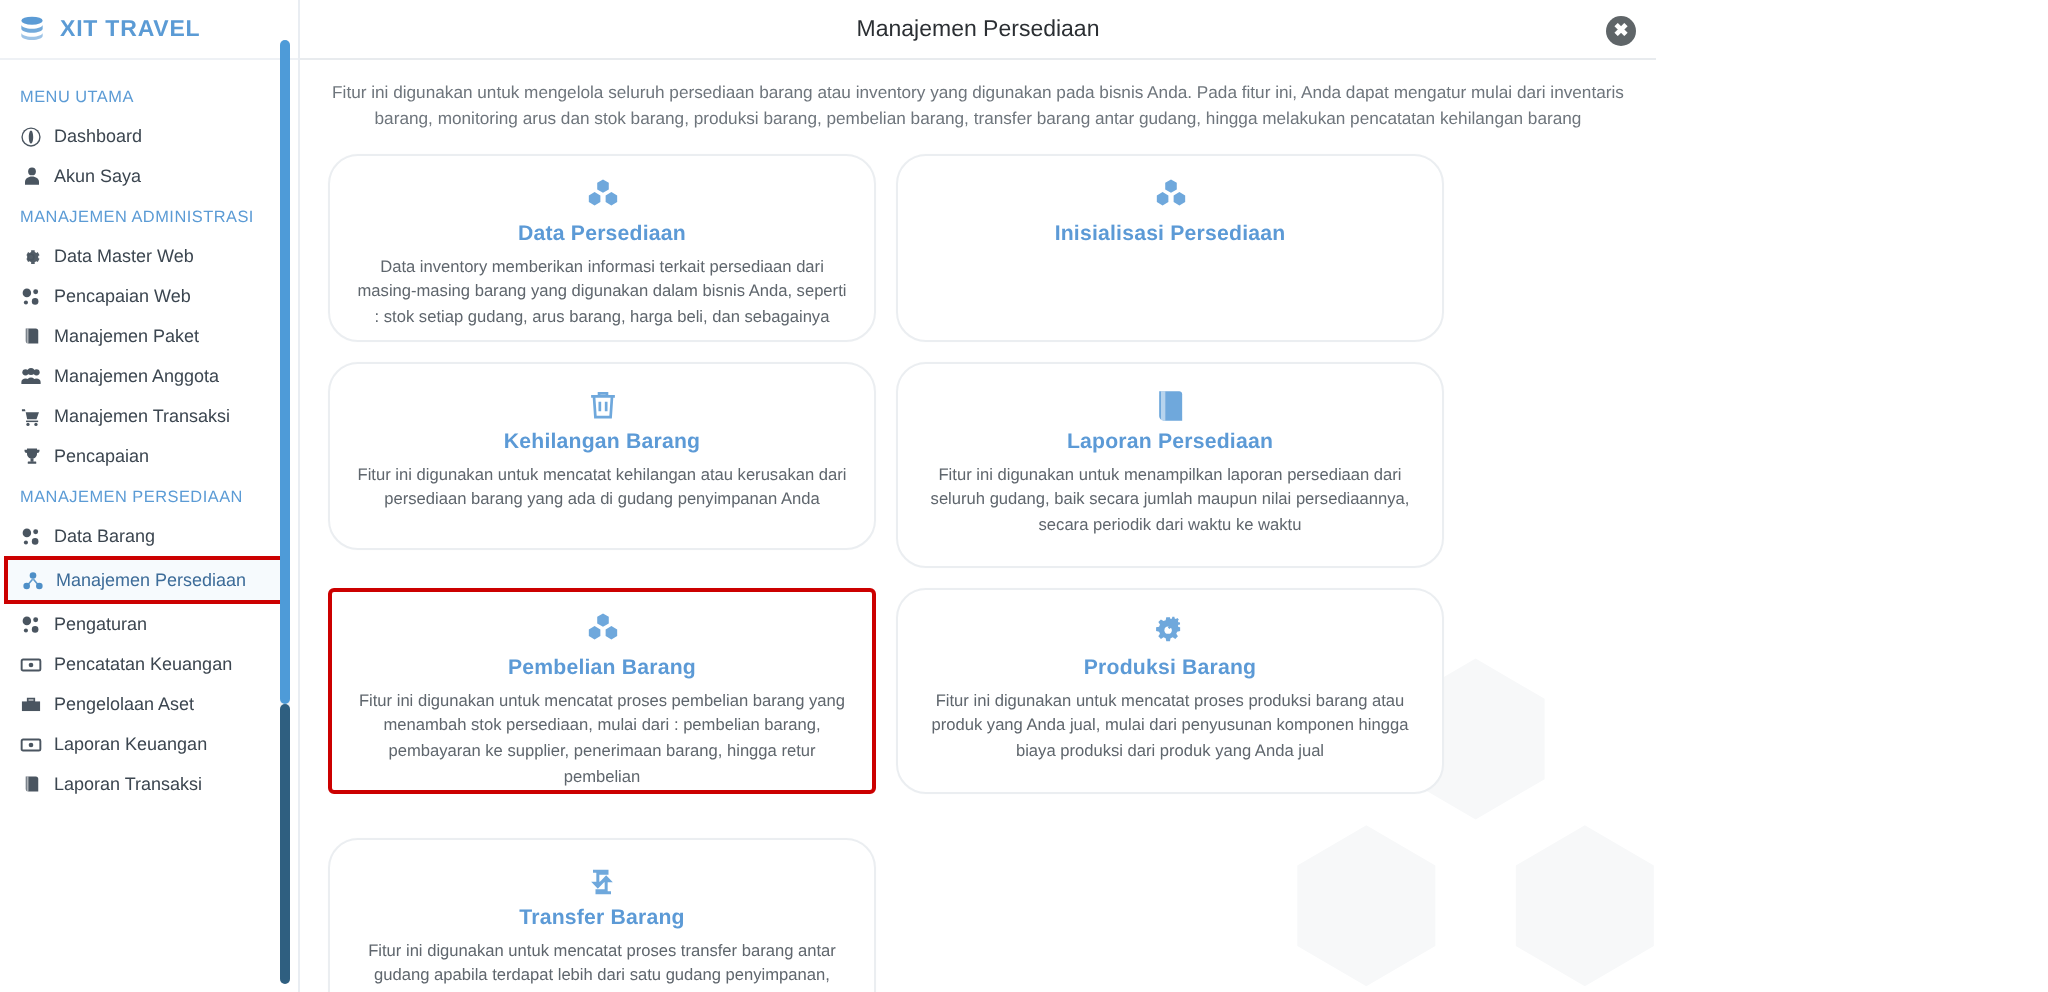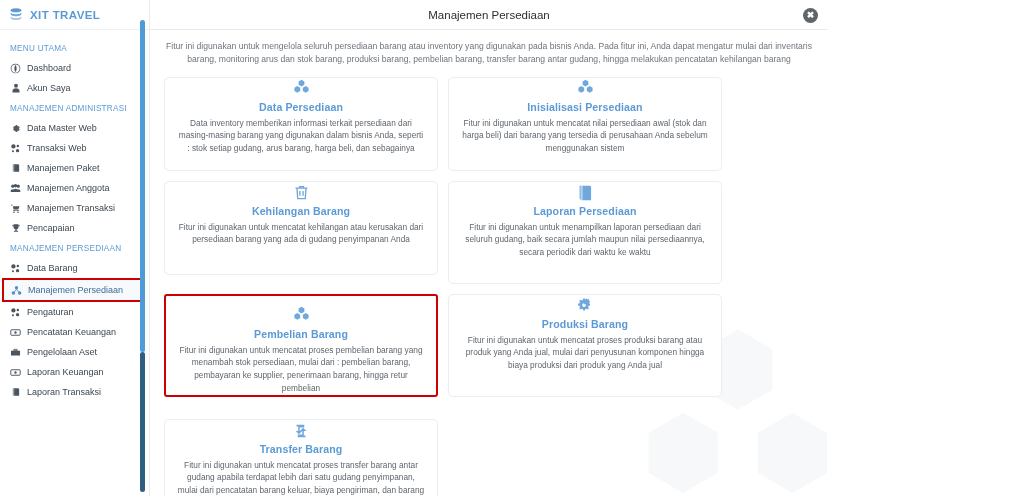--- a/index.html
+++ b/index.html
@@ -110,22 +110,22 @@
     position: relative;
     padding: 6px 10px 10px 14px;
     display: flex; flex-wrap: wrap;
     gap: 10px 10px;
   }
   .card {
     position: relative;
     width: 274px;
     background: #ffffff;
     border: 1px solid #ebeef1;
-    border-radius: 5px;
-    padding: 0 10px 10px;
+    border-radius: 15px;
+    padding: 10px 10px 10px;
     text-align: center;
     cursor: pointer;
     box-shadow: 0 0 1px rgba(0,0,0,.02);
   }
   .card.row1 { height: 94px; }
   .card.row2 { height: 103px; }
   .card.row3 { height: 101px; margin-top: 12px; }
   .card.highlight {
     border: 2px solid #cc0000;
     border-radius: 3px;
@@ -198,21 +198,21 @@
       </div>
       <div class="nav-item">
         <span class="ni-ico">
           <svg viewBox="0 0 16 16" width="11" height="11" fill="currentColor">
               <circle cx="5" cy="5" r="3.1"></circle>
               <circle cx="11.4" cy="4.2" r="1.8"></circle>
               <circle cx="11" cy="11.2" r="2.4"></circle>
               <circle cx="4.3" cy="12" r="1.5"></circle>
             </svg>
         </span>
-        <span class="ni-label">Transaksi Web</span>
+        <span class="ni-label">Pencapaian Web</span>
       </div>
       <div class="nav-item">
         <span class="ni-ico">
           <svg viewBox="0 0 16 16" width="10" height="10" fill="currentColor">
               <path d="M3 2h8a2 2 0 0 1 2 2v10H5a2 2 0 0 1-2-2V2z"></path>
               <rect x="3.6" y="2" width="1.6" height="12" fill="#fff" opacity=".55"></rect>
             </svg>
         </span>
         <span class="ni-label">Manajemen Paket</span>
       </div>
@@ -356,21 +356,20 @@
         <div class="card-desc">Data inventory memberikan informasi terkait persediaan dari masing-masing barang yang digunakan dalam bisnis Anda, seperti : stok setiap gudang, arus barang, harga beli, dan sebagainya</div>
       </div>
 
       <div class="card row1">
         <div class="card-icon">
           <svg viewBox="0 0 24 24" width="21" height="21" fill="currentColor">
             <path d="M12 2 8.7 3.9v3.8L12 9.6l3.3-1.9V3.9zM7.2 9.2 3.9 11.1v3.8l3.3 1.9 3.3-1.9v-3.8zM16.8 9.2l-3.3 1.9v3.8l3.3 1.9 3.3-1.9v-3.8z"></path>
           </svg>
         </div>
         <div class="card-title">Inisialisasi Persediaan</div>
-        <div class="card-desc">Fitur ini digunakan untuk mencatat nilai persediaan awal (stok dan harga beli) dari barang yang tersedia di perusahaan Anda sebelum menggunakan sistem</div>
       </div>
 
       <div class="card row1">
         <div class="card-icon">
           <svg viewBox="0 0 24 24" width="19" height="19" fill="none" stroke="currentColor" stroke-width="1.7">
             <path d="M4.5 6.5h15M9.5 6.5V4.6h5v1.9"></path>
             <path d="M6.3 6.5l.9 13.2h9.6l.9-13.2"></path>
             <path d="M10 10v6M14 10v6"></path>
           </svg>
         </div>

